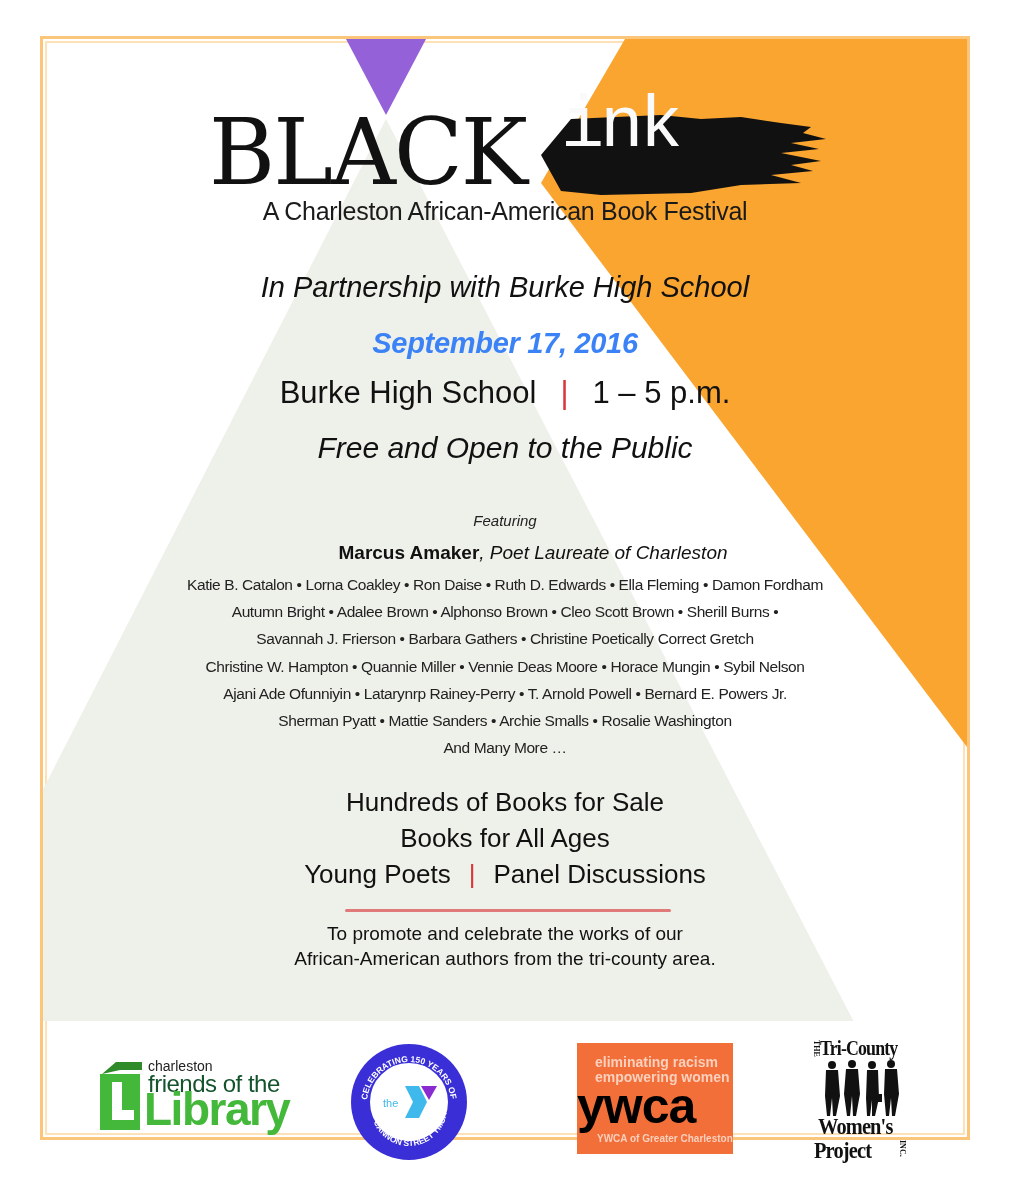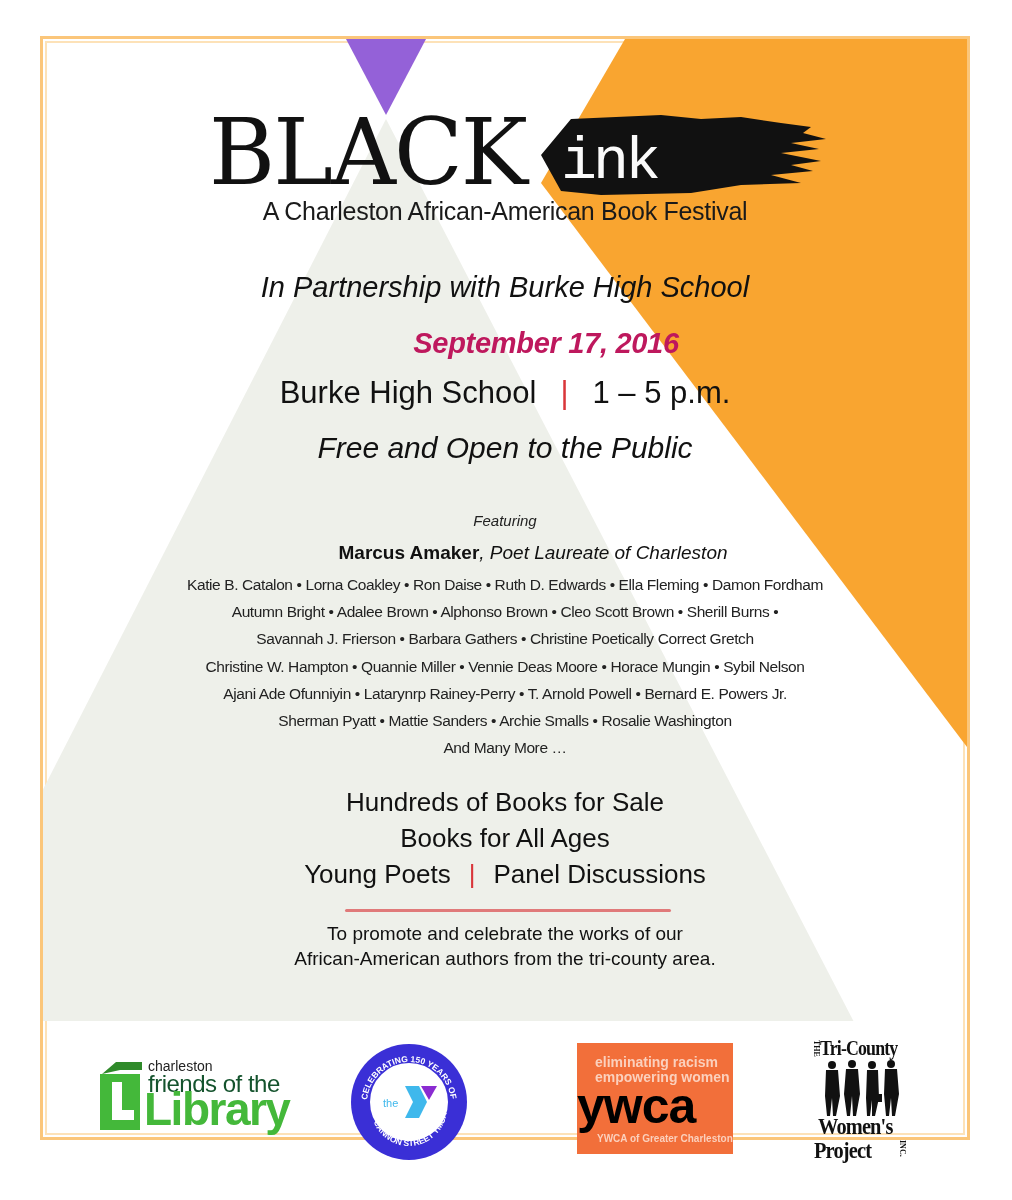--- a/index.html
+++ b/index.html
@@ -3,24 +3,24 @@
 <meta charset="utf-8">
 <style>
   html, body { margin:0; padding:0; background:#ffffff; }
   body { width:1012px; height:1200px; position:relative; overflow:hidden; font-family:"DejaVu Sans", sans-serif; color:#111; }
   .frame { position:absolute; left:40px; top:36px; width:930px; height:1104px; box-sizing:border-box;
            border:3px solid #fbc67a; outline:2px solid #fde2b8; outline-offset:-7px; overflow:hidden; background:#ffffff; }
   .bg-svg { position:absolute; left:0; top:0; width:924px; height:982px; }
   .abs { position:absolute; left:0; width:924px; text-align:center; }
   .logo-black { position:absolute; left:166px; top:68px; font-family:"DejaVu Serif", serif; font-size:90px; letter-spacing:-2px; line-height:1; color:#111; transform:scaleY(1.02); }
   .brush { position:absolute; left:498px; top:74px; width:285px; height:82px; }
-  .logo-ink { position:absolute; left:518px; top:52px; font-family:"Liberation Mono", monospace; font-size:60px; color:#fafafa; line-height:1; letter-spacing:-4px; font-weight:normal;margin-top:41px; }
+  .logo-ink { position:absolute; left:518px; top:52px; font-family:"Liberation Mono", monospace; font-size:72px; color:#fafafa; line-height:1; letter-spacing:-4px; font-weight:normal; }
   .subtitle { top:158px; font-family:"Liberation Sans", sans-serif; font-size:25px; color:#1a1a1a; letter-spacing:-0.3px; }
   .partner { top:232px; font-size:29px; font-style:italic; font-family:"Liberation Sans", sans-serif; color:#111; }
-  .date { top:288px; font-size:29px; font-weight:bold; font-style:italic; color:#be185d; font-family:"Liberation Sans", sans-serif; letter-spacing:-0.3px;padding-left:41px; }
+  .date { top:288px; font-size:29px; font-weight:bold; font-style:italic; color:#3b82f6; font-family:"Liberation Sans", sans-serif; letter-spacing:-0.3px; }
   .venue { top:336px; font-size:31px; font-family:"Liberation Sans", sans-serif; color:#111; }
   .venue .sep { color:#d9363a; margin:0 24px; }
   .free { top:392px; font-size:30px; font-style:italic; font-family:"Liberation Sans", sans-serif; color:#111;text-align:center; }
   .featuring { top:473px; font-size:15px; font-style:italic; font-family:"Liberation Sans", sans-serif; color:#222; }
   .headliner { top:503px; font-size:19px; font-family:Liberation Sans, sans-serif; color:#111;padding-left:28px; }
   .headliner b { font-weight:bold; }
   .headliner i { font-style:italic; }
   .authors { top:532px; font-family:"Liberation Sans", sans-serif; font-size:15.5px; line-height:27.2px; color:#222; letter-spacing:-0.4px; }
   .authors div { white-space:nowrap; }
   .highlights { top:745px; font-family:"Liberation Sans", sans-serif; font-size:26px; line-height:36px; color:#111; }

